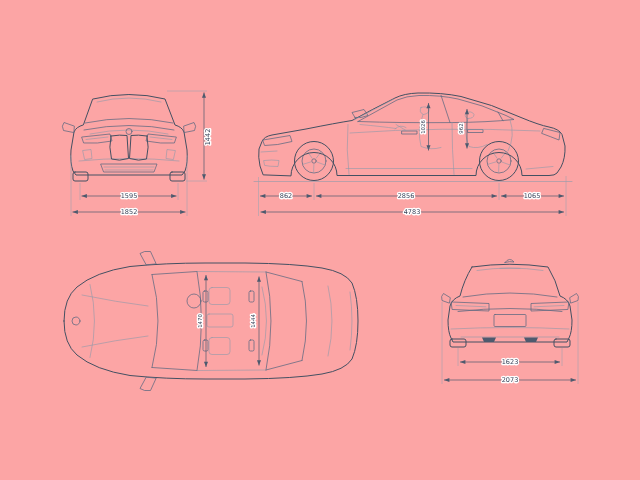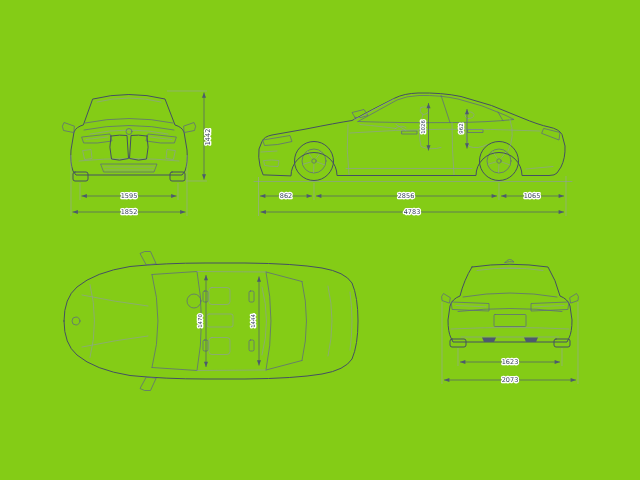--- a/index.html
+++ b/index.html
@@ -1,16 +1,16 @@
 <!DOCTYPE html>
 <html><head>
 <meta charset="utf-8">
 <style>
   html,body{margin:0;padding:0;background:#ffffff;}
-  .stage{position:relative;width:640px;height:480px;background:#84cc16;overflow:hidden;
+  .stage{position:relative;width:640px;height:480px;background:#fca5a5;overflow:hidden;
          font-family:"DejaVu Sans",sans-serif;}
   svg{display:block;}
   .car{stroke:#445062;stroke-width:1;fill:none;stroke-linejoin:round;stroke-linecap:round}
   .car2{stroke:#5c6880;stroke-width:.75;fill:none;stroke-linejoin:round;stroke-linecap:round}
   .car3{stroke:#8e98a9;stroke-width:.6;fill:none;stroke-linejoin:round;stroke-linecap:round}
   .dim{stroke:#4d5a6e;stroke-width:.7;fill:none}
   .ext{stroke:#9aa4b2;stroke-width:.55;fill:none}
   .dimtxt{font-family:"DejaVu Sans",sans-serif;font-size:6.5px;fill:#39445a;
           paint-order:stroke;stroke:#ffffff;stroke-width:2.6px;stroke-linejoin:round;text-anchor:middle}
   .dimtxt-s{font-size:5.4px}

